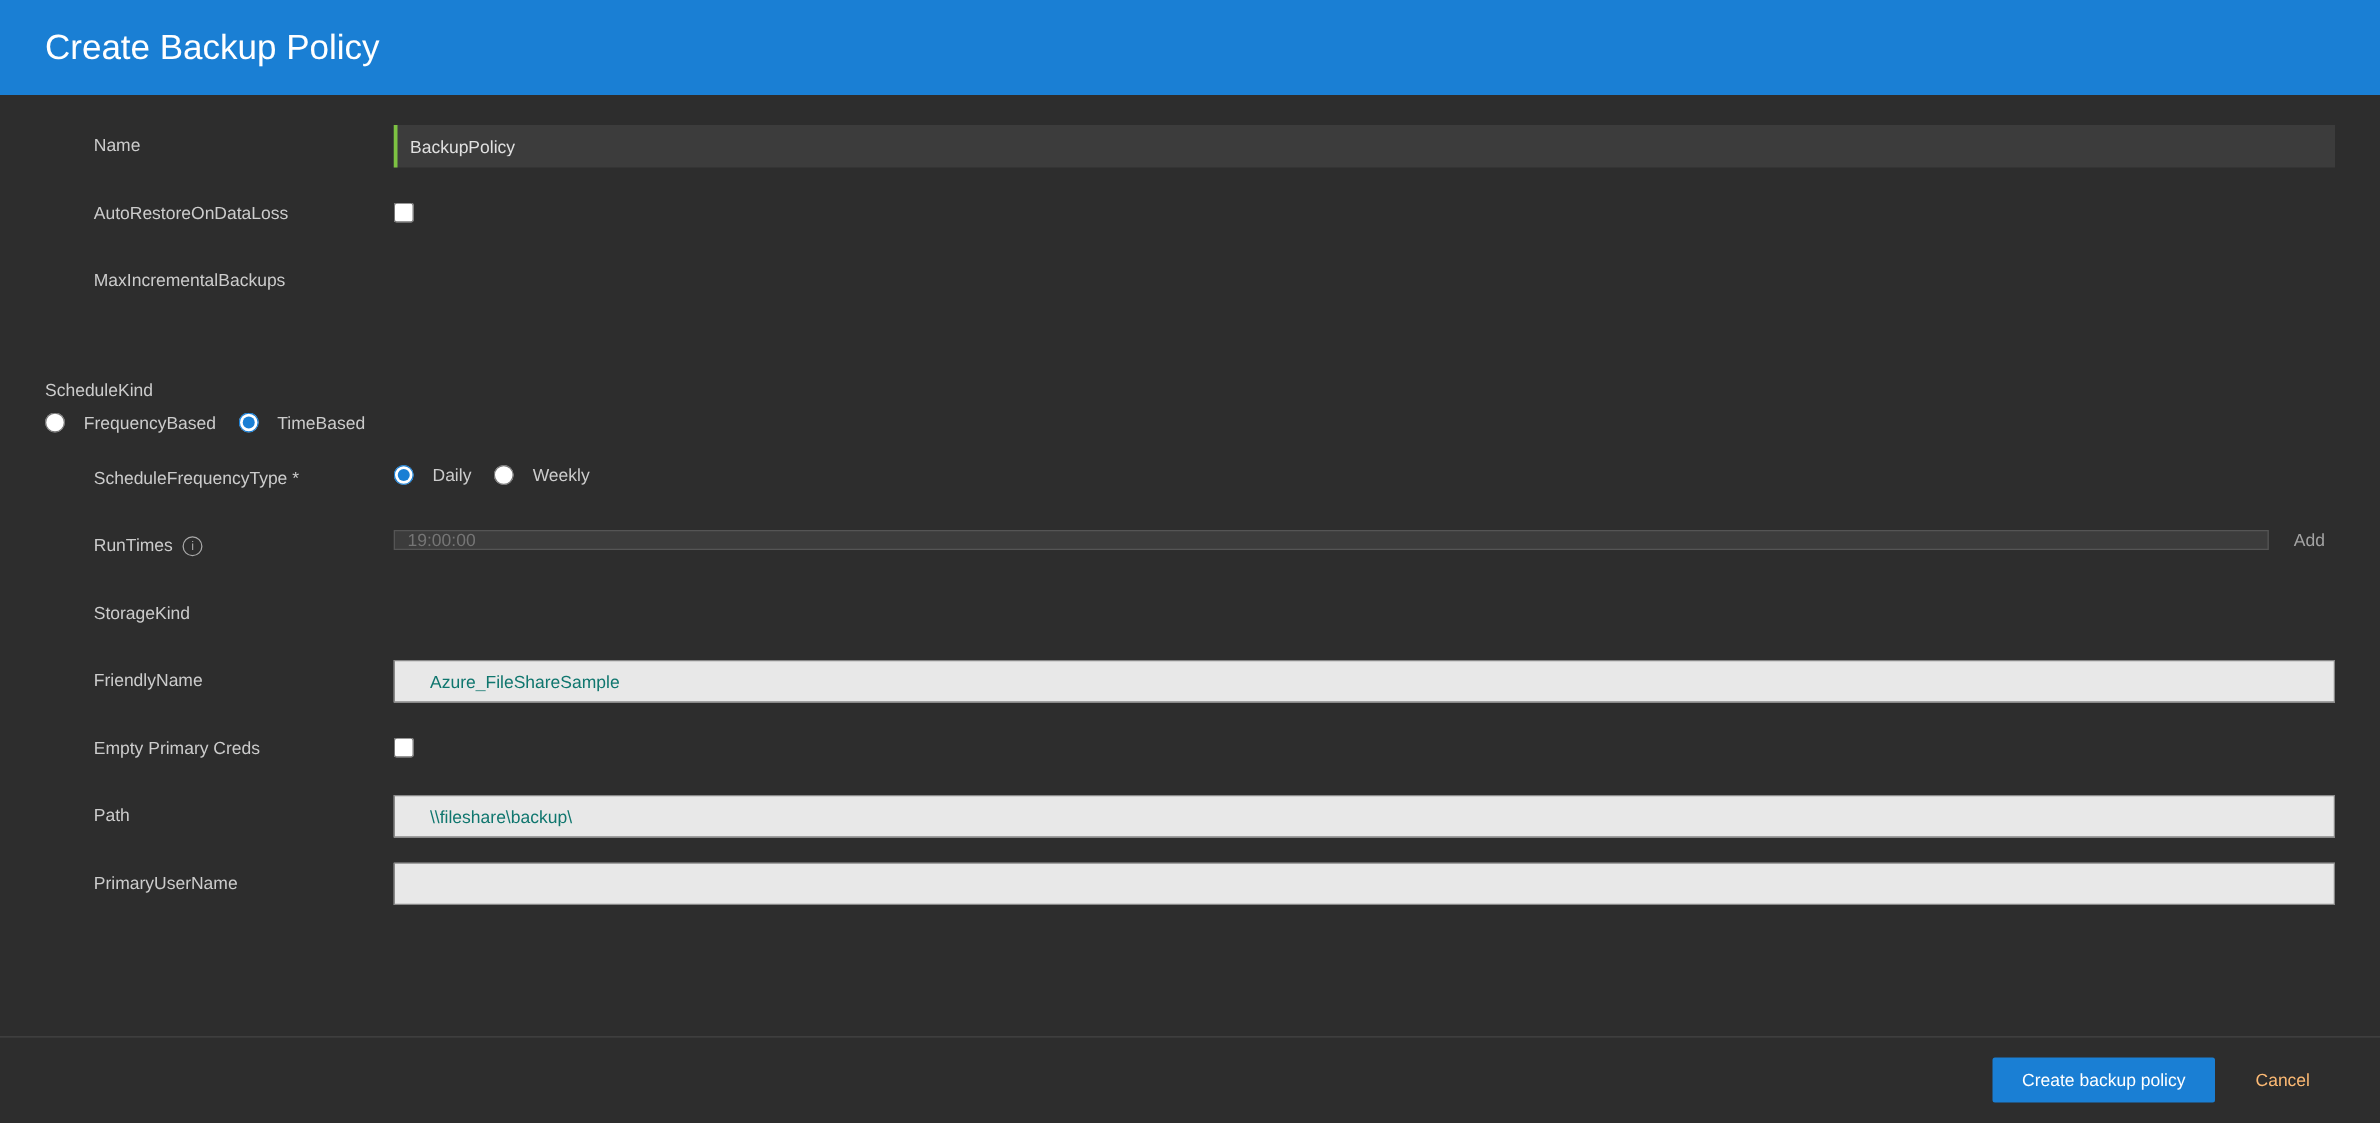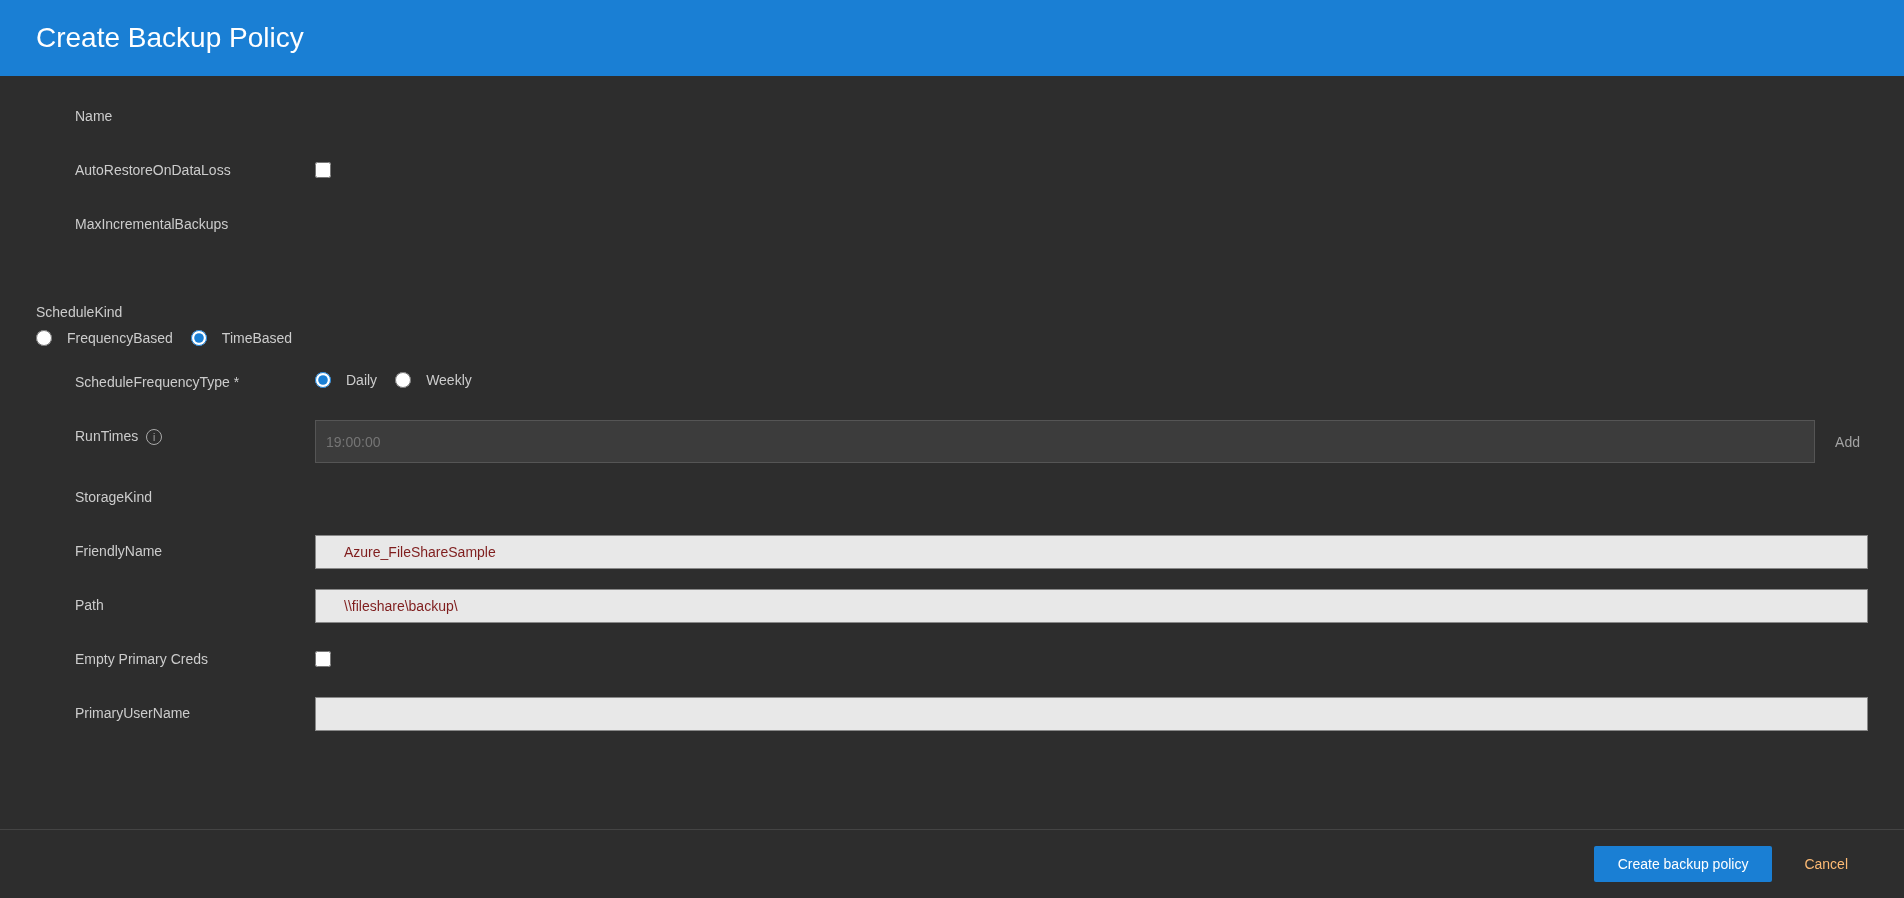--- a/index.html
+++ b/index.html
@@ -62,21 +62,21 @@
       color: #e0e0e0;
       font-size: 14px;
       padding: 7px 10px;
       outline: none;
       height: 34px;
     }
 
     .text-input.no-accent {
       border-left: none;
       background: #e8e8e8;
-      color: #7f1d1d;
+      color: #0f766e;
       border: 1px solid #888;
       padding-left: 28px;
     }
 
     .checkbox-input {
       width: 16px;
       height: 16px;
       margin-top: 8px;
       cursor: pointer;
       accent-color: #1a7fd4;
@@ -121,21 +121,21 @@
     }
 
     .runtimes-input {
       flex: 1;
       background: #3c3c3c;
       border: 1px solid #555;
       color: #aaa;
       font-size: 14px;
       padding: 7px 10px;
       outline: none;
-      height: 43px;
+      height: 16px;
     }
 
     .add-button {
       background: transparent;
       border: none;
       color: #a3a3a3;
       font-size: 14px;
       cursor: pointer;
       padding: 4px 8px;
       white-space: nowrap;
@@ -194,20 +194,23 @@
 <body>
 
 <div class="header">
   <h1 class="header-title">Create Backup Policy</h1>
 </div>
 
 <div class="form-body">
 
   <div class="form-row">
     <div class="form-label">Name</div>
+    <div class="form-control">
+      <input class="text-input" type="text" value="BackupPolicy" style="">
+    </div>
   </div>
 
   <div class="form-row">
     <div class="form-label">AutoRestoreOnDataLoss</div>
     <div class="form-control">
       <input type="checkbox" class="checkbox-input" style="">
     </div>
   </div>
 
   <div class="form-row">
@@ -264,30 +267,30 @@
   </div>
 
   <div class="form-row">
     <div class="form-label">FriendlyName</div>
     <div class="form-control">
       <input class="text-input no-accent" type="text" value="Azure_FileShareSample" style="">
     </div>
   </div>
 
   <div class="form-row">
+    <div class="form-label">Empty Primary Creds</div>
+    <div class="form-control">
+      <input type="checkbox" class="checkbox-input" style="">
+    </div>
+  </div>
+
+  <div class="form-row">
     <div class="form-label">Path</div>
     <div class="form-control">
       <input class="text-input no-accent" type="text" value="\\fileshare\backup\" style="">
-    </div>
-  </div>
-
-  <div class="form-row">
-    <div class="form-label">Empty Primary Creds</div>
-    <div class="form-control">
-      <input type="checkbox" class="checkbox-input" style="">
     </div>
   </div>
 
   <div class="form-row partial-visible">
     <div class="form-label">PrimaryUserName</div>
     <div class="form-control">
       <input class="text-input no-accent" type="text" value="" style="">
     </div>
   </div>
 

